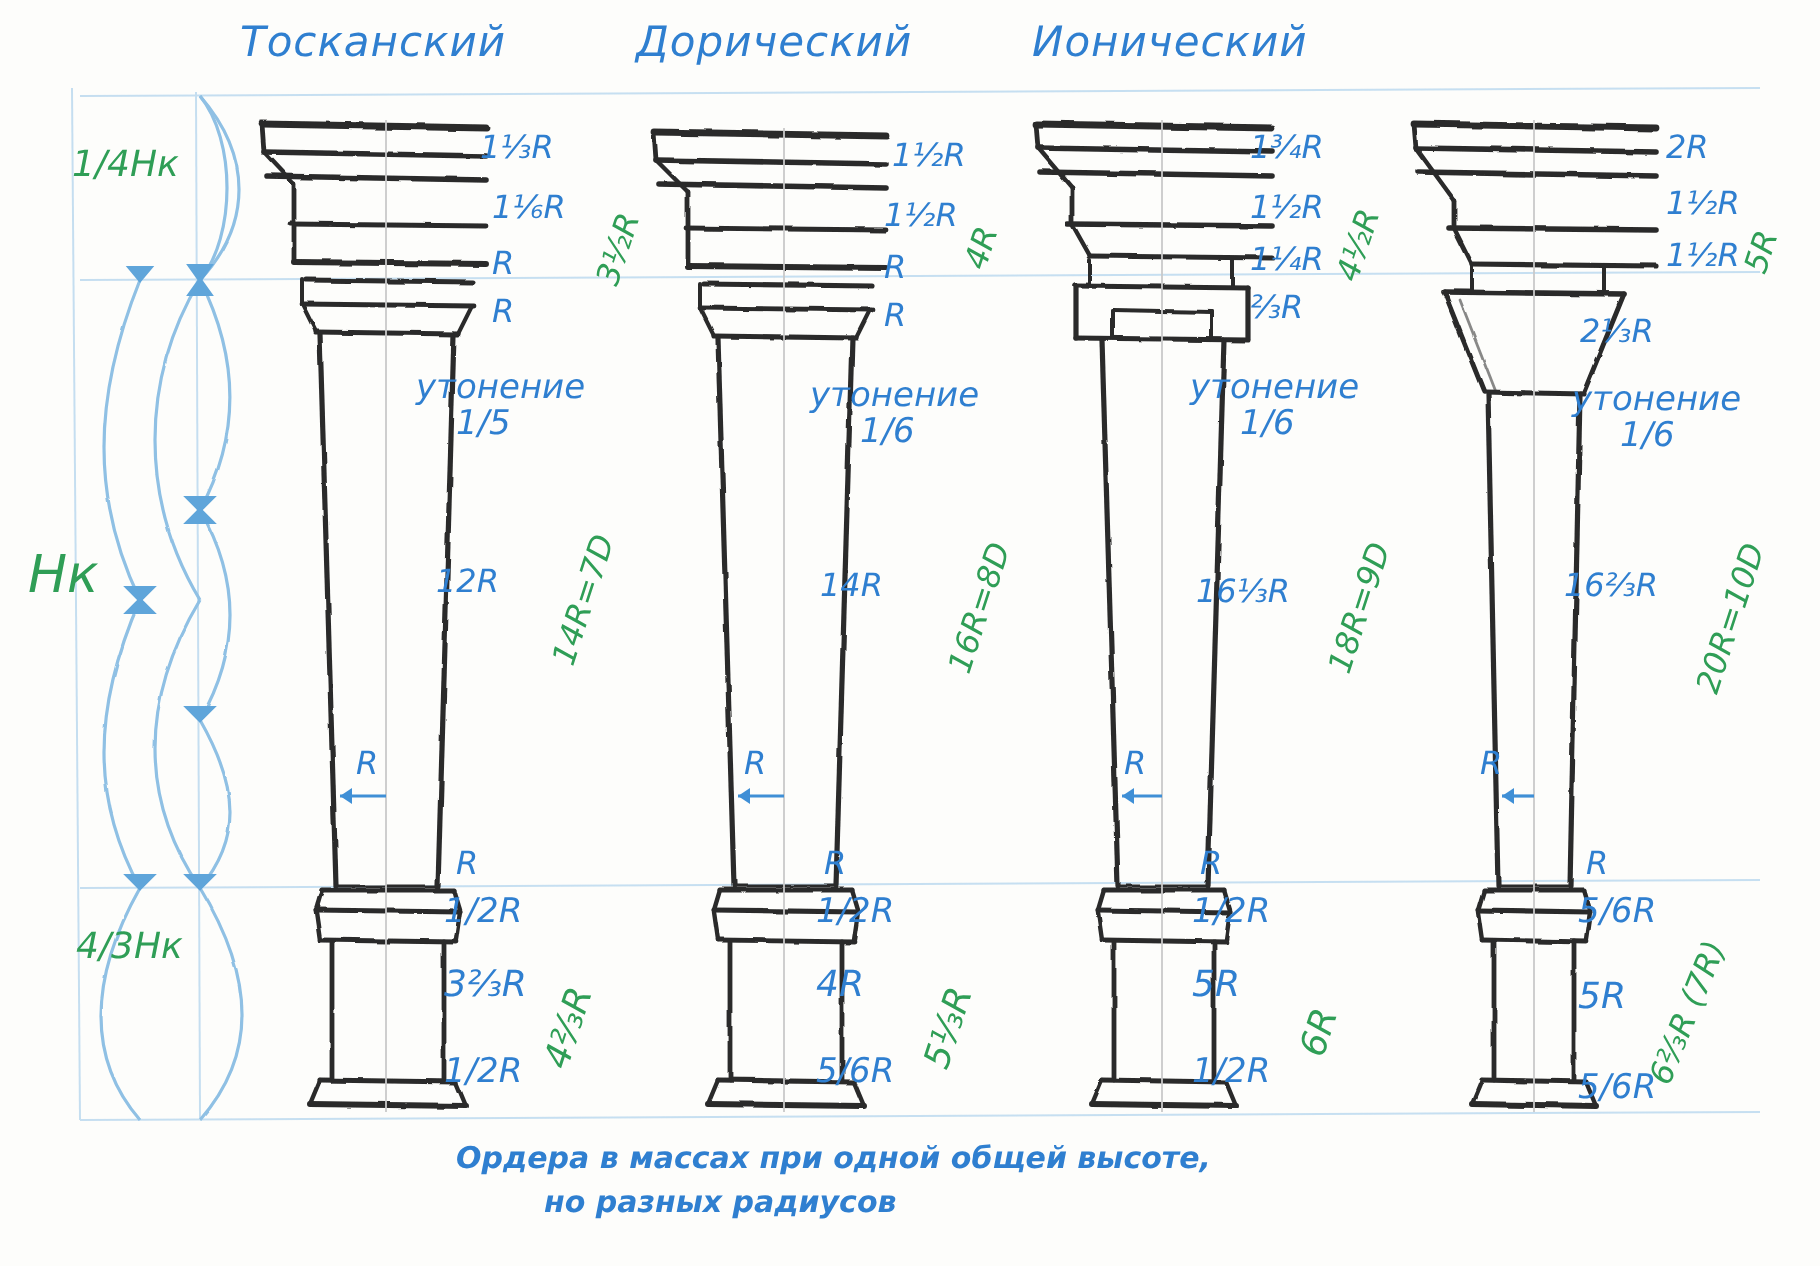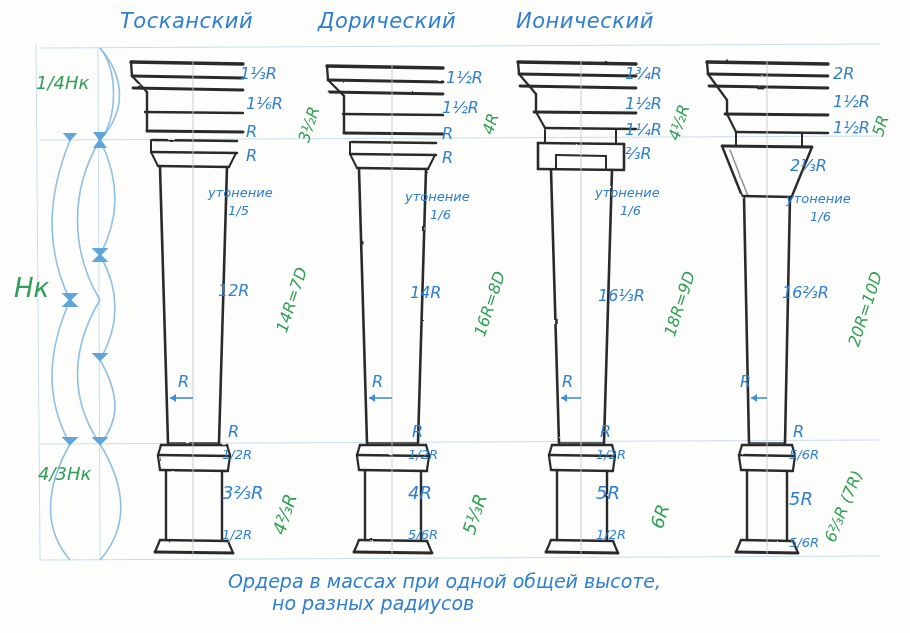--- a/index.html
+++ b/index.html
@@ -9,24 +9,24 @@
     font-family:"DejaVu Sans", sans-serif;
     position:relative;
   }
   #sheet{position:absolute;inset:0;}
   .lbl{position:absolute;white-space:nowrap;line-height:1.05;
        font-family:"DejaVu Sans", sans-serif;}
   .blue{color:#2f7fd0;}
   .green{color:#2f9e56;}
   .ttl{font-size:21px;font-style:italic;letter-spacing:.5px;}
   .m{font-size:16px;font-style:italic;}
-  .ms{font-size:13px;font-style:italic;}
+  .ms{font-size:17px;font-style:italic;}
   .mb{font-size:18px;font-style:italic;}
   .rot{transform-origin:left bottom;}
-  .cap{font-size:19px;font-style:italic;line-height:1.25;}
+  .cap{font-size:15px;font-style:italic;line-height:1.25;font-weight:bold;}
   svg{position:absolute;top:0;left:0;}
 </style>
 </head>
 <body>
 
 <div id="sheet">
 
 <svg width="910" height="633" viewBox="0 0 910 633">
   <defs>
     <filter id="rough" x="-20%" y="-20%" width="140%" height="140%">

